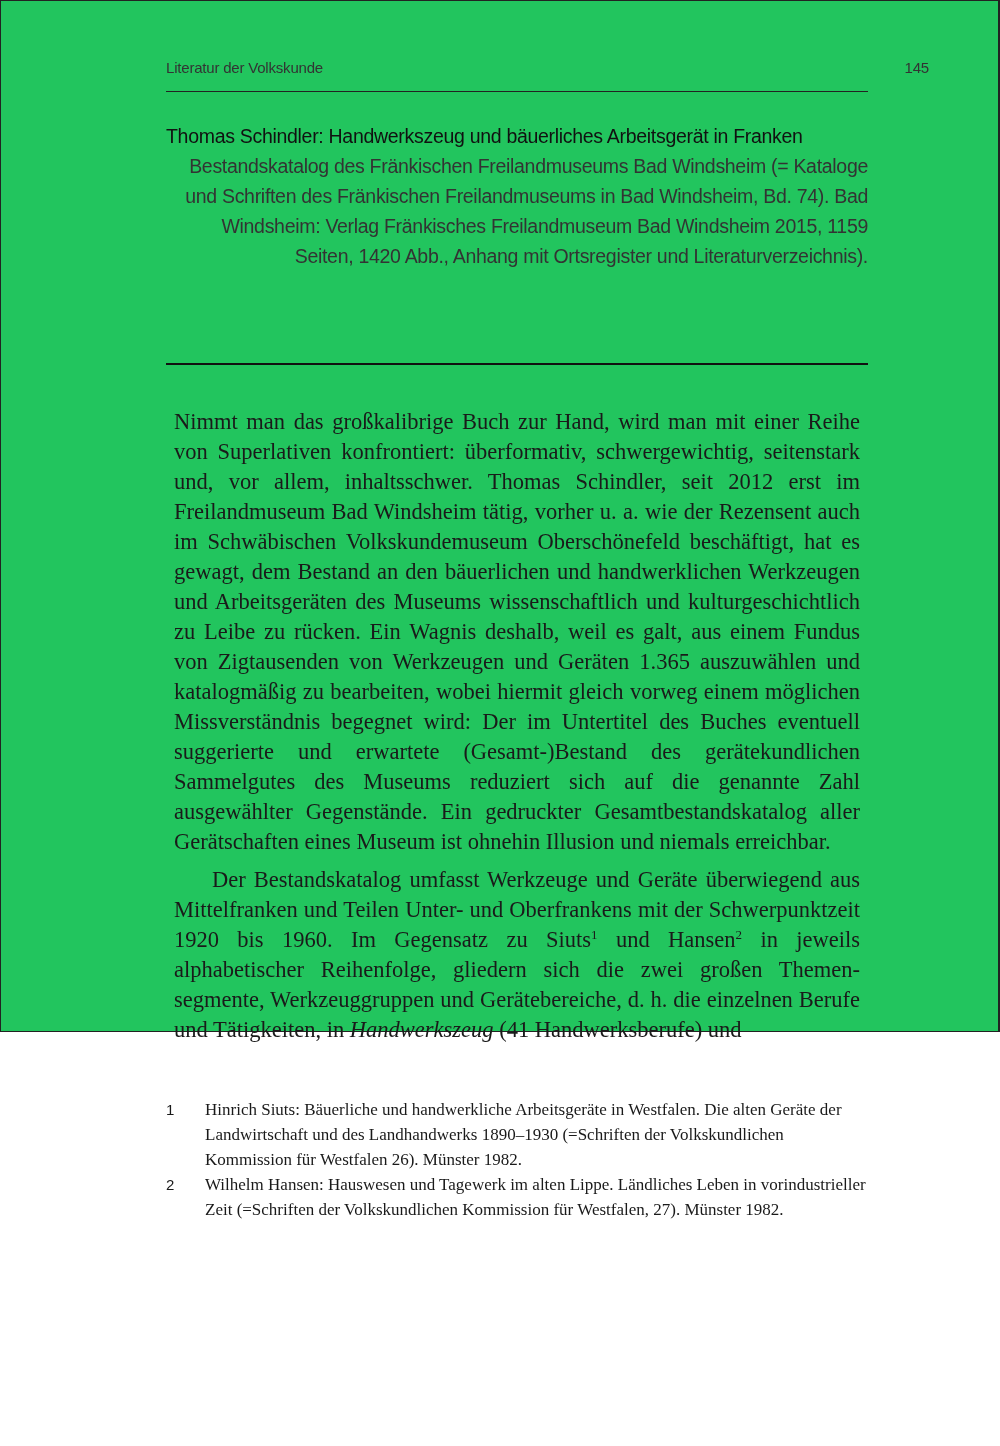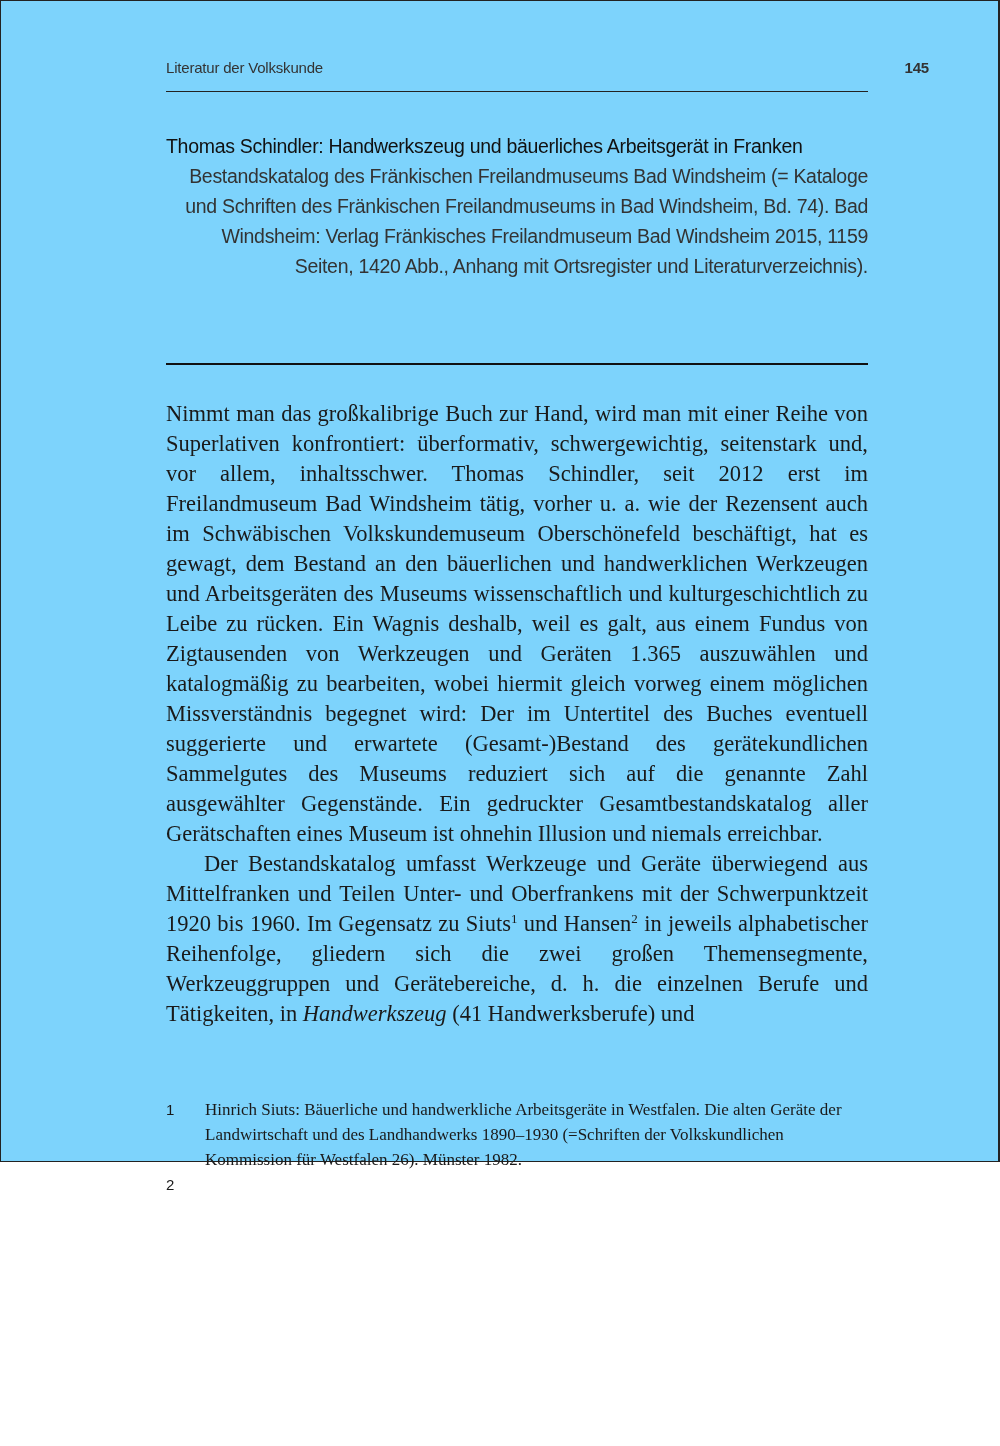--- a/index.html
+++ b/index.html
@@ -1,43 +1,43 @@
 <!DOCTYPE html>
 <html><head>
   <meta charset="utf-8">
   <style>
     html, body { margin: 0; padding: 0; background: #ffffff; }
     body { width: 1000px; height: 1446px; position: relative; overflow: hidden; }
     .page {
-      position: absolute; left: 0; top: 0; width: 1000px; height: 1162px;
+      position: absolute; left: 0; top: 0; width: 1000px; height: 1032px;
       box-sizing: border-box; border: 1px solid #222; border-right-width: 2px;
-      background: #7dd3fc;
+      background: #22c55e;
     }
     .running-head {
       position: absolute; left: 165px; top: 58px; width: 763px;
       font-family: "Liberation Sans", sans-serif; font-size: 15px; color: #333;
       letter-spacing: -0.2px;
     }
     .running-head .title { position: absolute; left: 0; top: 0; }
-    .running-head .pageno { position: absolute; right: 0; top: 0; font-weight: bold; }
+    .running-head .pageno { position: absolute; right: 0; top: 0; }
     .rule-top { position: absolute; left: 165px; top: 90px; width: 702px; height: 1px; background: #222; }
     .review-head {
-      position: absolute; left: 165px; top: 130px; width: 702px;
+      position: absolute; left: 165px; top: 120px; width: 702px;
       font-family: "Liberation Sans", sans-serif; font-size: 19.5px; line-height: 30px; color: #222;
       letter-spacing: -0.3px;
     }
     .review-head .htitle { color: #111; }
     .review-head .hdesc { color: #333; text-align: right; }
     .rule-mid { position: absolute; left: 165px; top: 362px; width: 702px; height: 2px; background: #111; }
     .body-text {
       position: absolute; left: 165px; top: 398px; width: 702px;
       font-family: "Liberation Serif", serif; font-size: 22.5px; line-height: 30px; color: #1a1a1a;
       text-align: justify; hyphens: manual;
     }
-    .body-text p { margin: 0; }
+    .body-text p { margin: 8px; }
     .body-text p.indent { text-indent: 38px; }
     .body-text sup { font-size: 13px; line-height: 0; vertical-align: 8px; }
     .body-text em { }
     .footnotes {
       position: absolute; left: 165px; top: 1096px; width: 702px;
       font-family: "Liberation Serif", serif; font-size: 17px; line-height: 25px; color: #1a1a1a;
     }
     .fn { position: relative; padding-left: 39px; margin-bottom: 0; }
     .fn .num {
       position: absolute; left: 0; top: 0;
@@ -66,16 +66,17 @@
     <p class="indent"><span>Der Bestandskatalog umfasst Werkzeuge und Geräte überwiegend aus Mittelfranken und Teilen Unter- und Oberfrankens mit der Schwer­punktzeit 1920 bis 1960. Im Gegensatz zu Siuts</span><sup>1</sup><span> und Hansen</span><sup>2</sup><span> in jeweils alphabetischer Reihenfolge, gliedern sich die zwei großen Themen­segmente, Werkzeuggruppen und Gerätebereiche, d. h. die einzelnen Berufe und Tätigkeiten, in </span><em>Handwerkszeug</em><span> (41 Handwerksberufe) und</span></p>
   </div>
 
   <div class="footnotes">
     <div class="fn">
       <span class="num">1</span>
       <span>Hinrich Siuts: Bäuerliche und handwerkliche Arbeitsgeräte in Westfalen. Die alten Geräte der Landwirtschaft und des Landhandwerks 1890–1930 (=Schriften der Volkskundlichen Kommission für Westfalen 26). Münster 1982.</span>
     </div>
     <div class="fn">
       <span class="num">2</span>
+      <span>Wilhelm Hansen: Hauswesen und Tagewerk im alten Lippe. Ländliches Leben in vorindustrieller Zeit (=Schriften der Volkskundlichen Kommission für Westfalen, 27). Münster 1982.</span>
     </div>
   </div>
 
 </div>
 
 </body></html>

